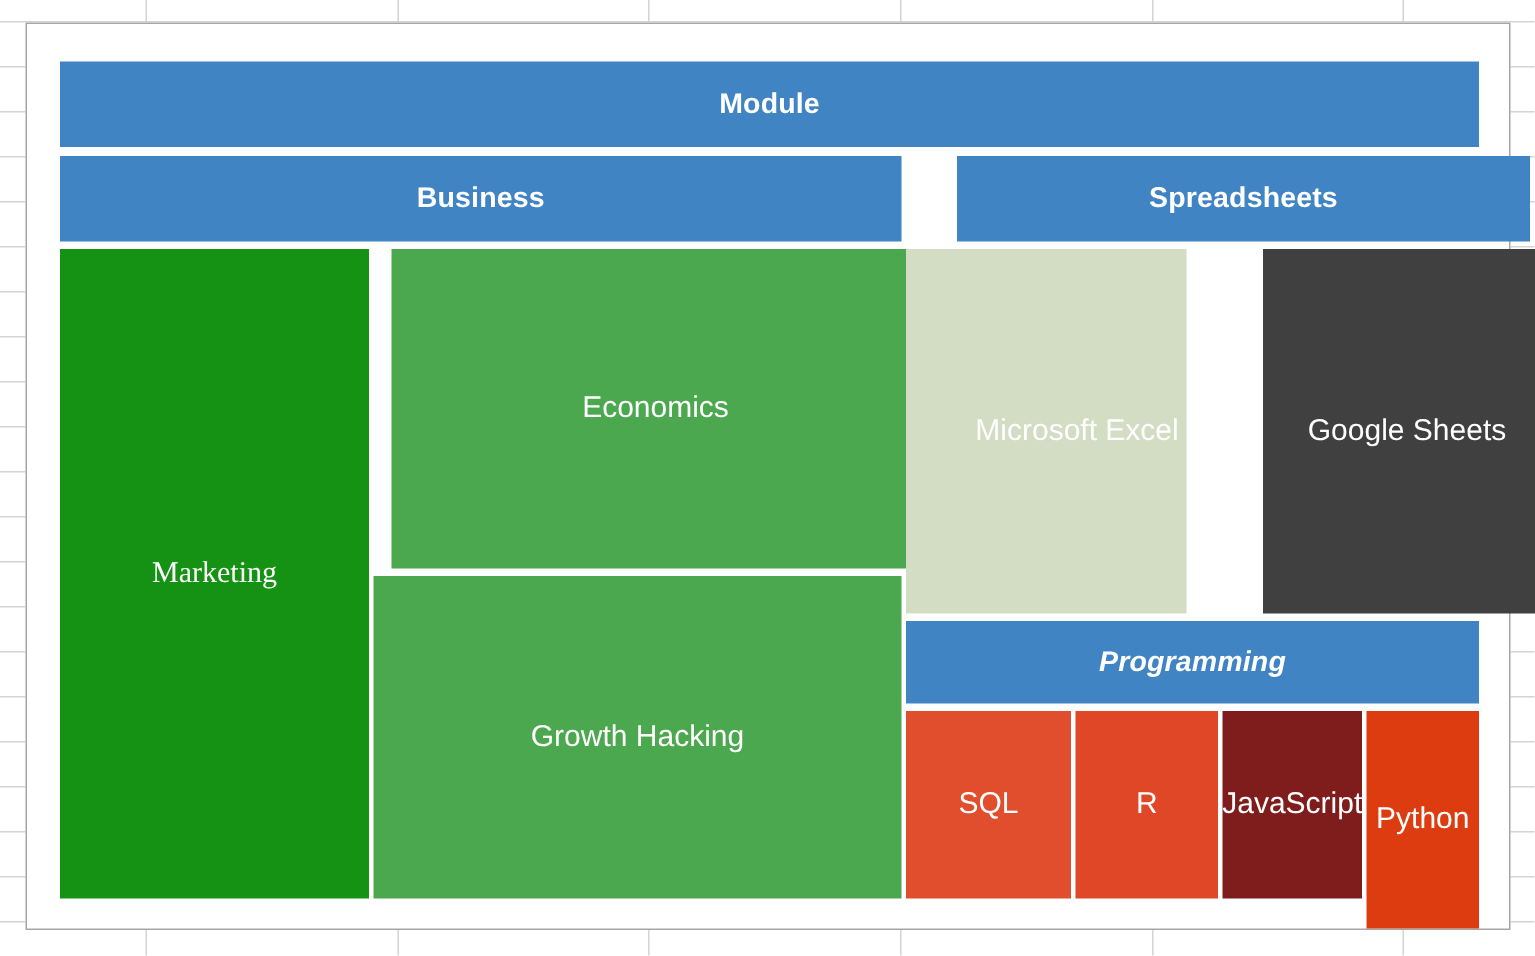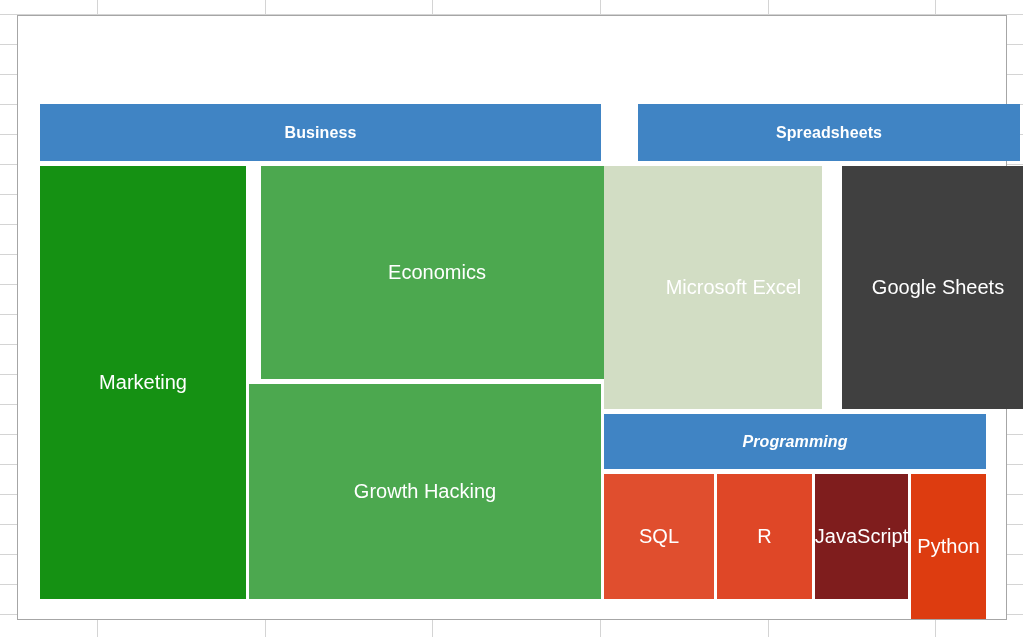--- a/index.html
+++ b/index.html
@@ -71,21 +71,21 @@
     display: block;
     line-height: 1.12;
     padding: 0 2px;
     word-wrap: break-word;
     overflow-wrap: break-word;
   }
 
   
   .tile.header {
     font-weight: bold;
-    font-size: 16px;
+    font-size: 19px;
     letter-spacing: 0.1px;
   }
   .tile.header-root { font-size: 19px; }
 
   
   .tile.leaf {
     font-weight: normal;
     font-size: 20px;
   }
 </style>
@@ -119,42 +119,45 @@
   <div class="grid-row-line" style="top:494px"></div>
   <div class="grid-row-line" style="top:524px"></div>
   <div class="grid-row-line" style="top:554px"></div>
   <div class="grid-row-line" style="top:584px"></div>
   <div class="grid-row-line" style="top:614px"></div>
 </div>
 
 <div id="chart-object">
   <div id="treemap-canvas">
 
+    <div class="tile header header-root" style="left:22px; top:25px; width:946px; height:57px; background:#4084C4;">
+      <span class="tile-label">Module</span>
+    </div>
 
     <div class="tile header" style="left:22px; top:88px; width:561px; height:57px; background:#4084C4;">
       <span class="tile-label">Business</span>
     </div>
 
     <div class="tile header" style="left:586px; top:88px; width:382px; height:57px; background:#4084C4;margin-left:34px;">
       <span class="tile-label">Spreadsheets</span>
     </div>
 
-    <div class="tile leaf" style="left:22px; top:150px; width:206px; height:433px; background:#159113;">
+    <div class="tile leaf" style="left:22px; top:150px; width:206px; height:433px; background:#159113;font-family:Liberation Serif, serif;">
       <span class="tile-label">Marketing</span>
     </div>
 
     <div class="tile leaf" style="left:231px; top:150px; width:352px; height:213px; background:#4CA84F;margin-left:12px;">
       <span class="tile-label">Economics</span>
     </div>
 
     <div class="tile leaf" style="left:231px; top:368px; width:352px; height:215px; background:#4CA84F;">
       <span class="tile-label">Growth Hacking</span>
     </div>
 
-    <div class="tile leaf" style="left:586px; top:150px; width:218px; height:243px; background:#D2DDC4;padding-left:41px;">
+    <div class="tile leaf" style="left:586px; top:150px; width:187px; height:243px; background:#D2DDC4;padding-left:41px;">
       <span class="tile-label">Microsoft Excel</span>
     </div>
 
     <div class="tile leaf" style="left:776px; top:150px; width:192px; height:243px; background:#404040;margin-left:48px;">
       <span class="tile-label">Google Sheets</span>
     </div>
 
     <div class="tile header" style="left:586px; top:398px; width:382px; height:55px; background:#4084C4;font-style:italic;">
       <span class="tile-label">Programming</span>
     </div>

